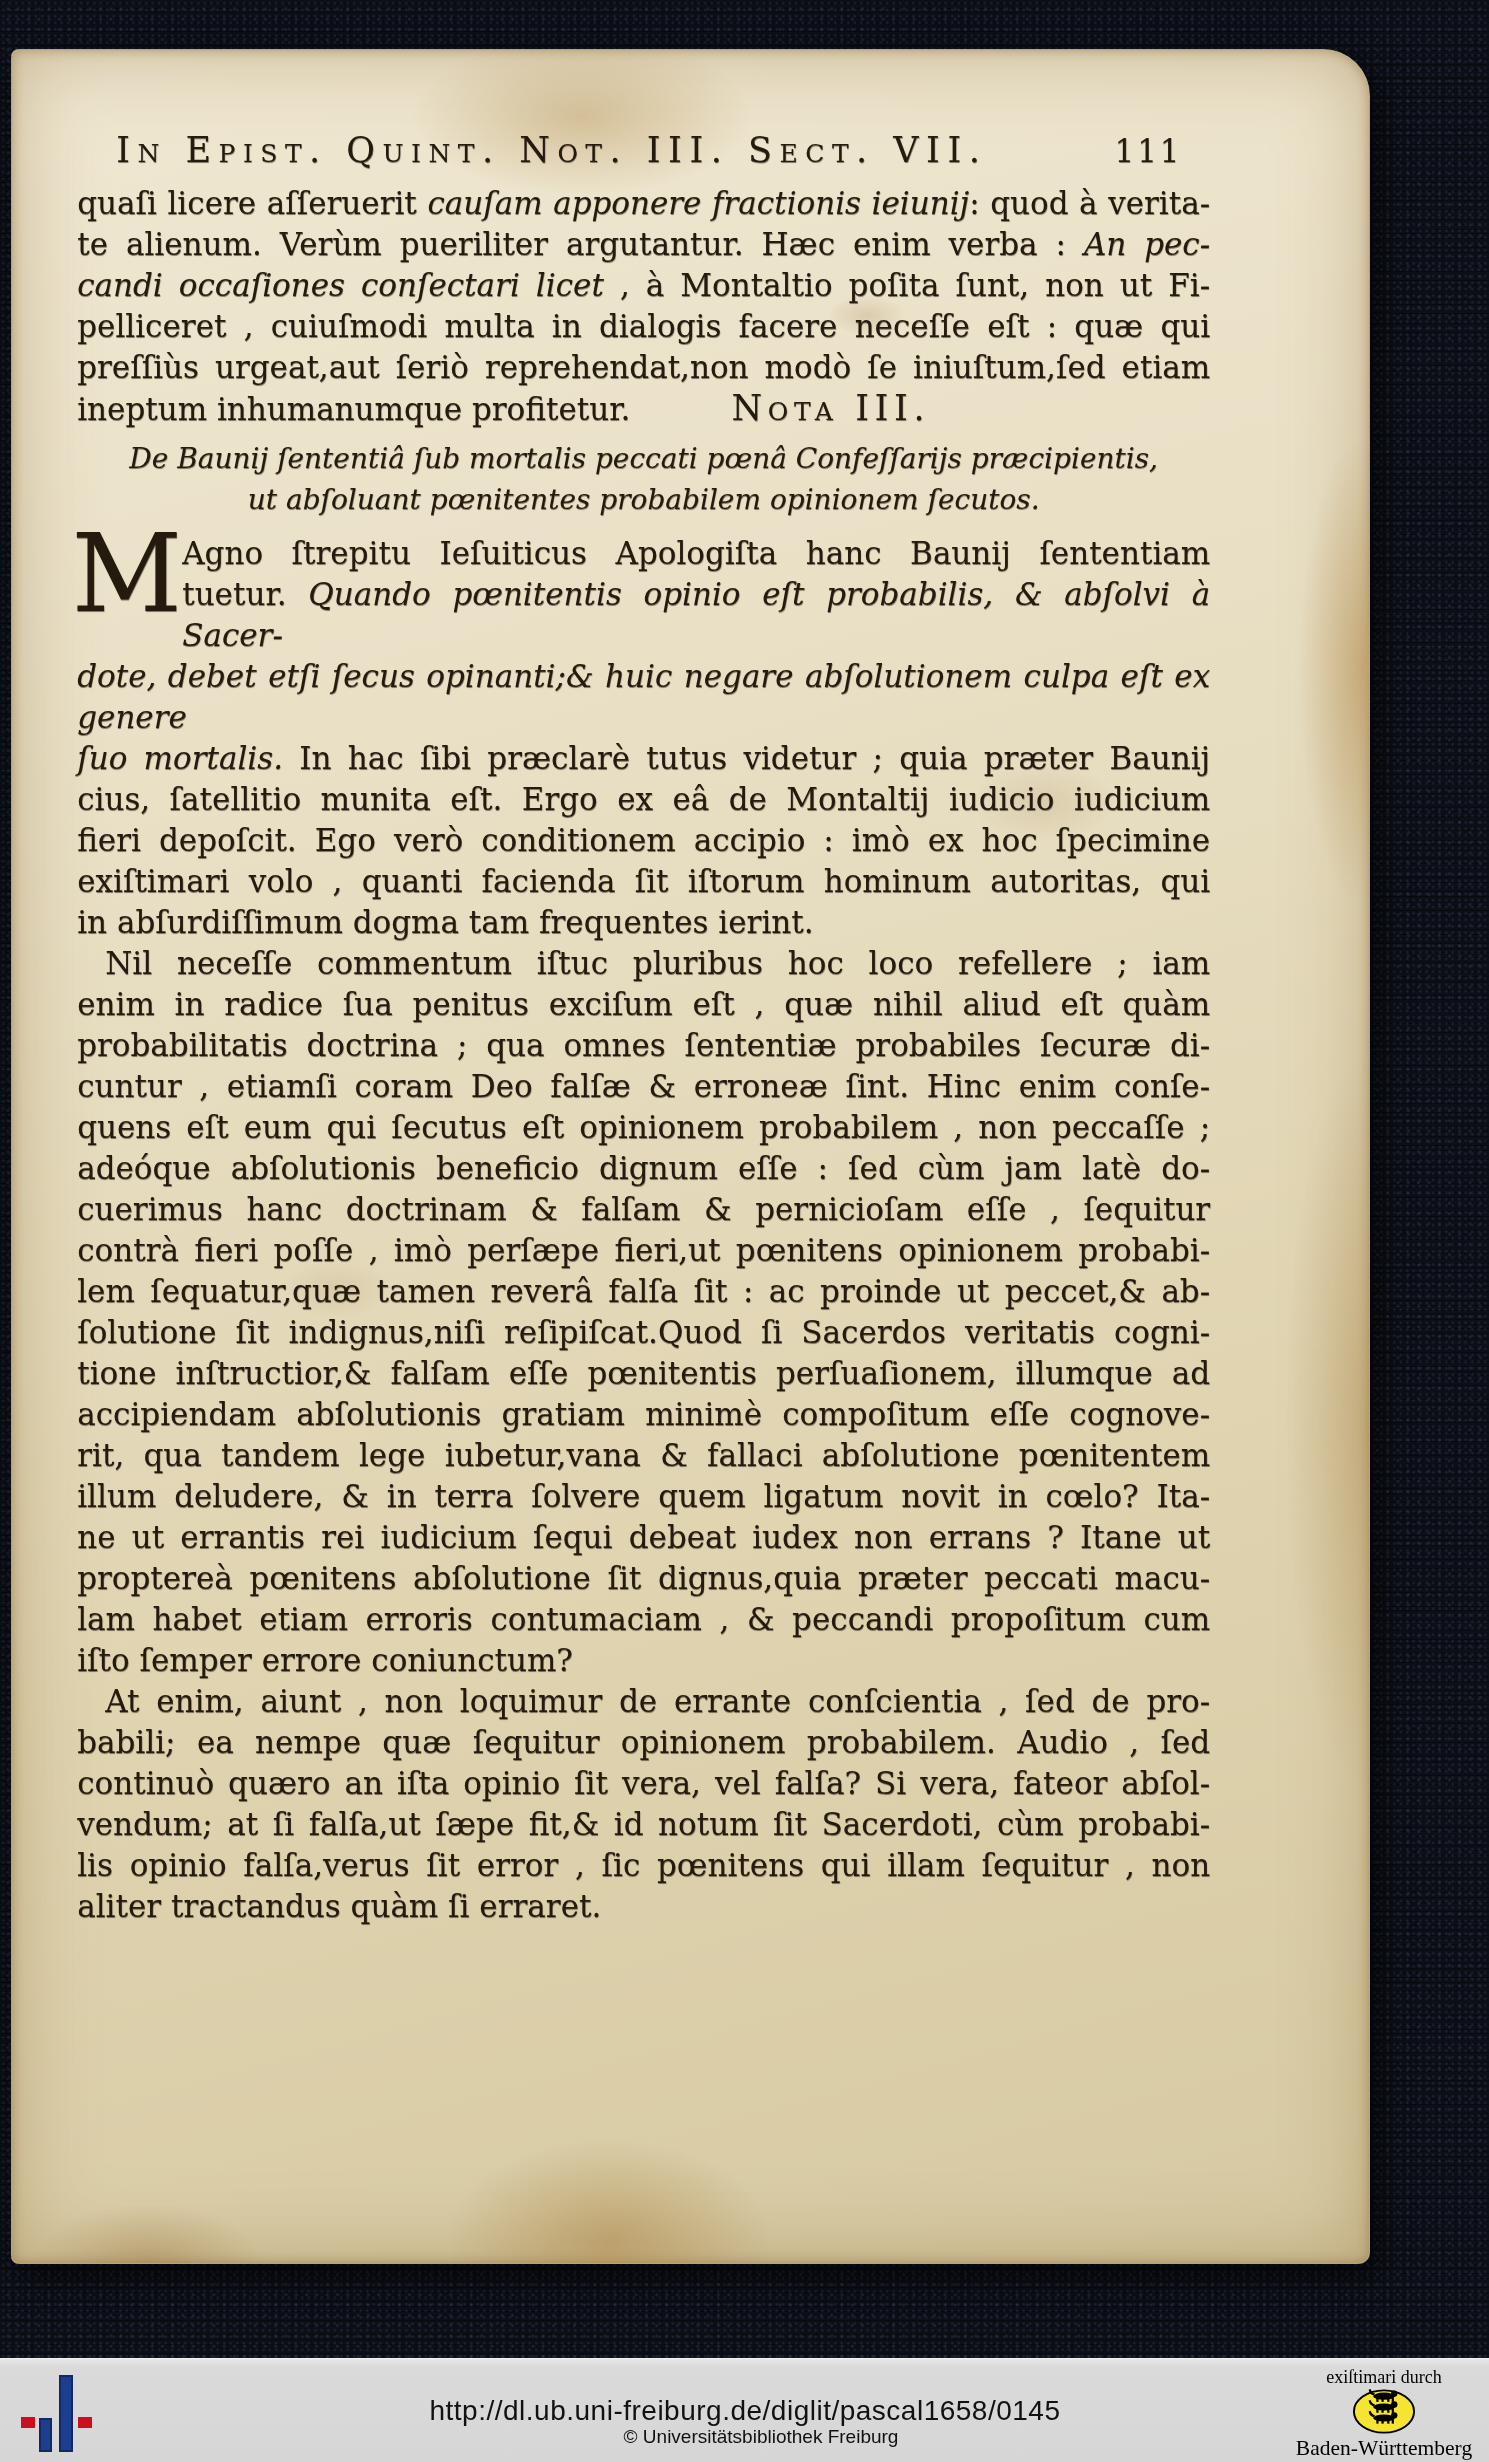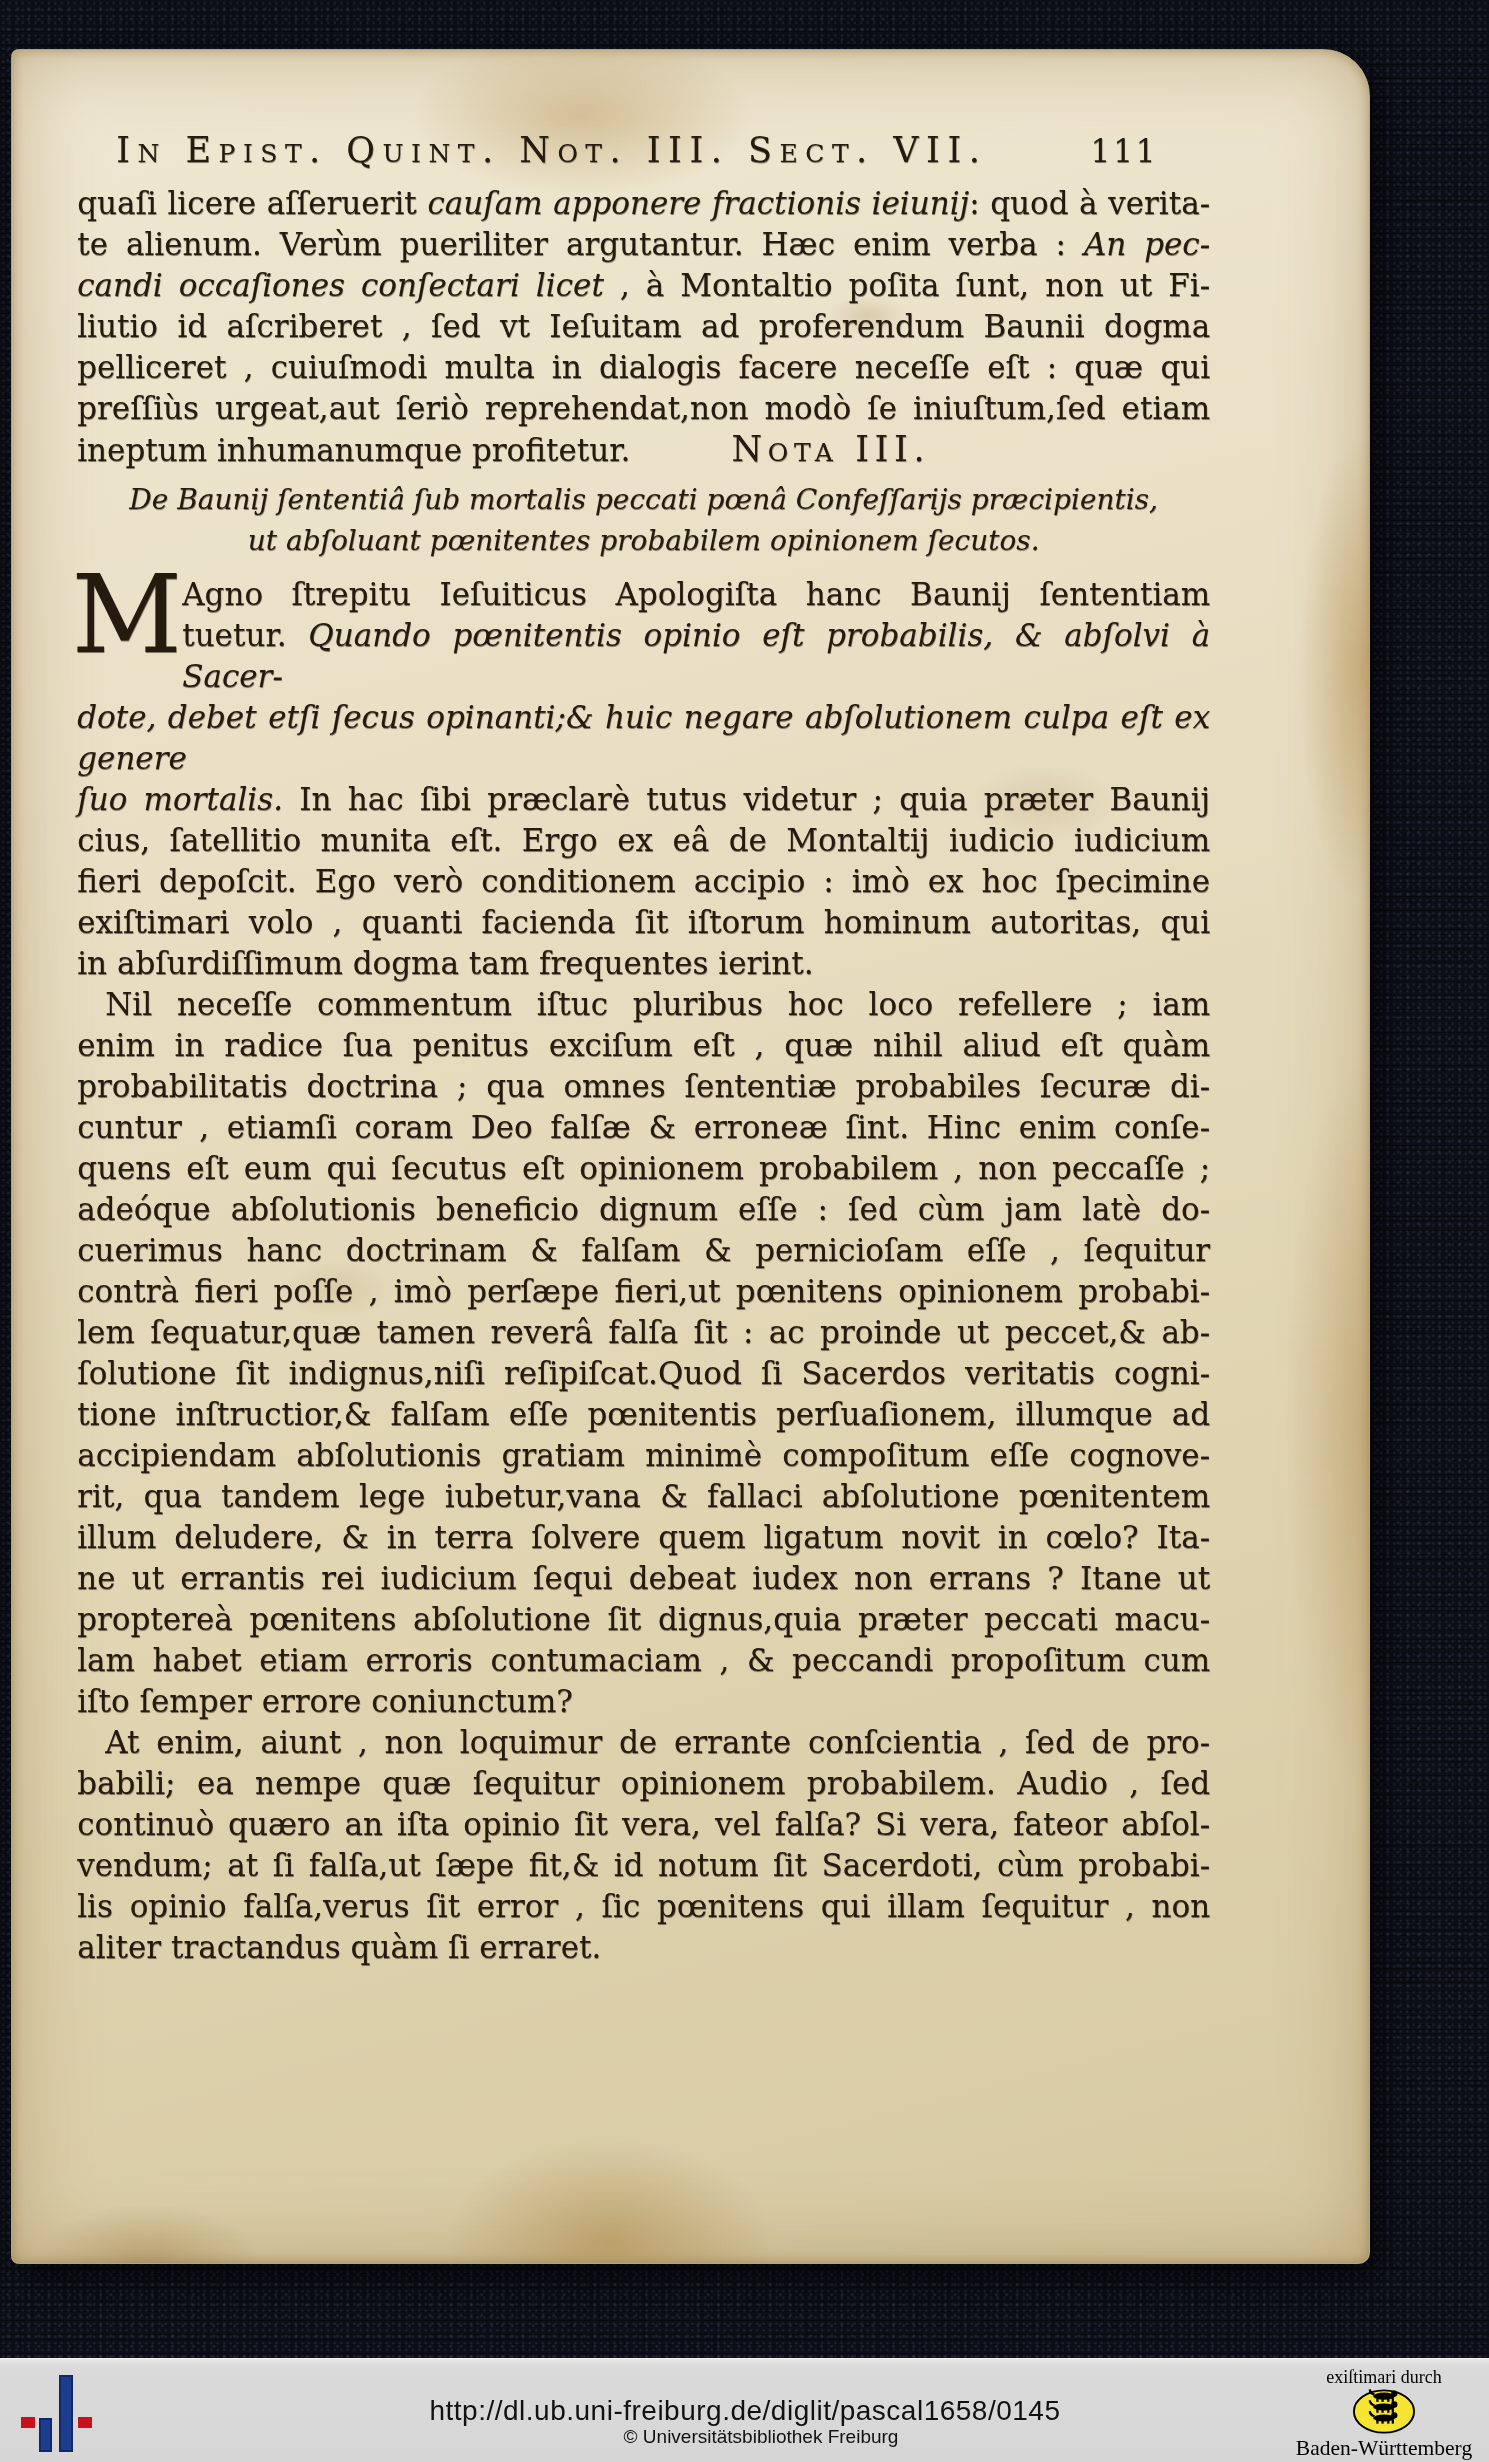--- a/index.html
+++ b/index.html
@@ -38,21 +38,21 @@
   
   .textcol{
     position:absolute;left:65px;top:80px;width:1133px;
     color:#271e11;font-size:31px;line-height:41px;
     filter:blur(0.2px) contrast(1.03);
     text-shadow:0.4px 0.5px 0.7px rgba(40,30,18,0.55);
   }
   .pghead{display:flex;justify-content:space-between;align-items:baseline;
     font-variant:small-caps;letter-spacing:7.5px;font-size:35px;margin-bottom:11.2px;text-align:center;}
   .pghead .htitle{margin-left:39px;}
-  .pghead .hnum{margin-right:52px;letter-spacing:2.8px;font-size:31px;}
+  .pghead .hnum{margin-right:28px;letter-spacing:2.8px;font-size:31px;}
   .block{position:relative;}
   .line{text-align:justify;text-align-last:justify;min-height:41px;}
   .line.noj{text-align-last:left;}
   .line.ctr{text-align:left;text-align-last:center;}
   .line.ind{text-indent:28px;}
   .line.dc{padding-left:105px;}
   .line .it{font-style:italic;}
   .flexline{display:flex;align-items:baseline;text-align-last:left;}
   .flexline .fill{flex:1;}
   .nota{font-variant:small-caps;letter-spacing:5.6px;font-size:35px;margin-right:280px;white-space:nowrap;}
@@ -91,21 +91,20 @@
     <div class="textcol">
       <div class="pghead">
         <span class="htitle">In Epist. Quint. Not. III. Sect. VII.</span>
         <span class="hnum">111</span>
       </div>
       <div id="blocks">
           <div class="block">
             <div class="line"><span>quaſi licere aſſeruerit </span><span class="it">cauſam apponere fractionis ieiunij</span><span>: quod à verita-</span></div>
             <div class="line"><span>te alienum. Verùm pueriliter argutantur. Hæc enim verba : </span><span class="it">An pec-</span></div>
             <div class="line"><span class="it">candi occaſiones conſectari licet</span><span> , à Montaltio poſita ſunt, non ut Fi-</span></div>
-            <div class="line"><span>liutio id aſcriberet , ſed vt Ieſuitam ad proferendum Baunii dogma</span></div>
             <div class="line"><span>pelliceret , cuiuſmodi multa in dialogis facere neceſſe eſt : quæ qui</span></div>
             <div class="line"><span>preſſiùs urgeat,aut ſeriò reprehendat,non modò ſe iniuſtum,ſed etiam</span></div>
             <div class="line noj flexline">
               <span>ineptum inhumanumque profitetur.</span>
               <span class="fill"></span>
               <span class="nota">Nota III.</span>
             </div>
           </div>
           <div class="block subtitle">
             <div class="line noj ctr"><span class="it">De Baunij ſententiâ ſub mortalis peccati pœnâ Confeſſarijs præcipientis,</span></div>

